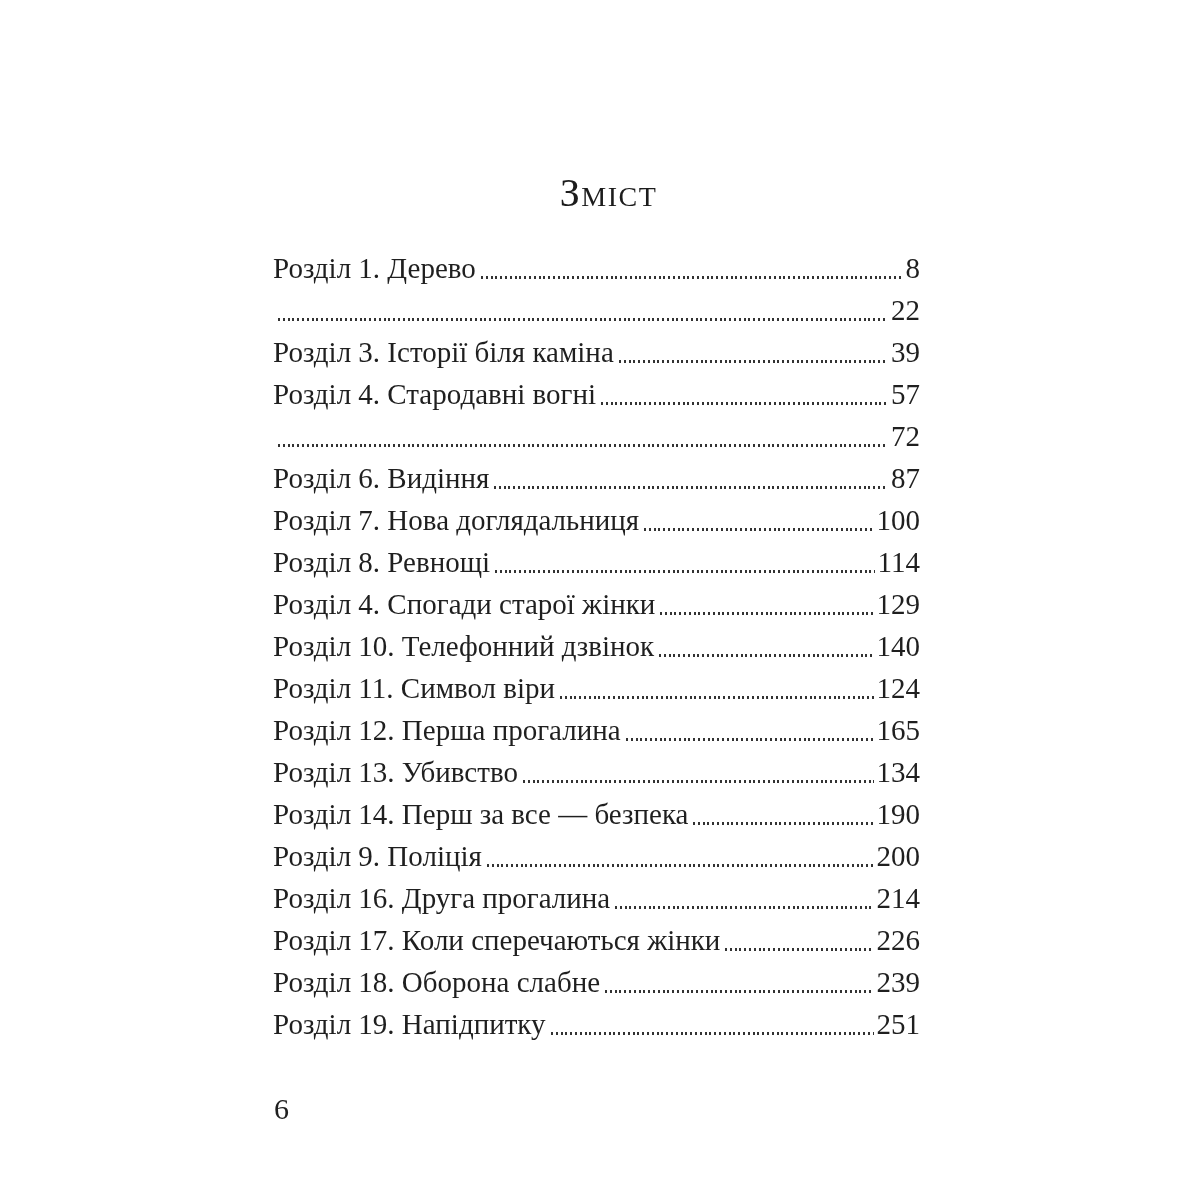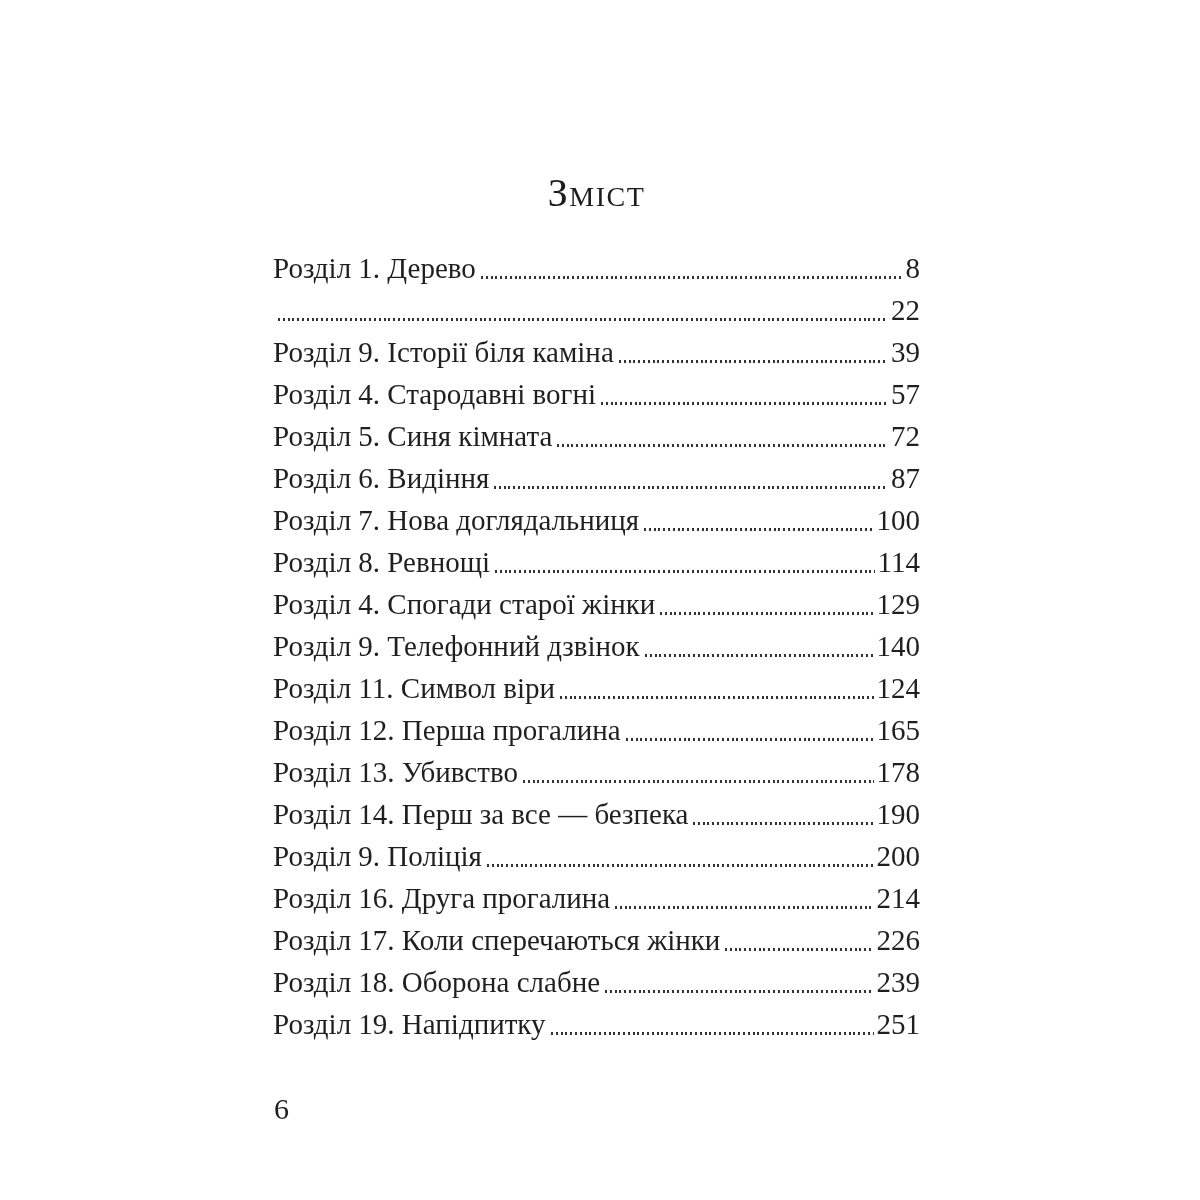--- a/index.html
+++ b/index.html
@@ -11,21 +11,21 @@
     position: relative;
     width: 1200px;
     height: 1200px;
     background: #ffffff;
     overflow: hidden;
     font-family: "Liberation Serif", "DejaVu Serif", serif;
     color: #1f1f1f;
   }
   .title {
     position: absolute;
-    left: 273px;
+    left: 285px;
     top: 172px;
     width: 647px;
     margin: 0;
     text-align: center;
     font-size: 40px;
     line-height: 42px;
     font-weight: 400;
     font-variant: small-caps;
     letter-spacing: 1.5px;
     color: #1c1c1c;
@@ -83,33 +83,32 @@
     <span class="dot-leader"></span>
     <span class="toc-page">8</span>
   </div>
 
   <div class="toc-row">
     <span class="dot-leader"></span>
     <span class="toc-page">22</span>
   </div>
 
   <div class="toc-row">
-    <span class="toc-label">Розділ 9. Історії біля каміна</span>
+    <span class="toc-label">Розділ 3. Історії біля каміна</span>
     <span class="dot-leader"></span>
     <span class="toc-page">39</span>
   </div>
 
   <div class="toc-row">
     <span class="toc-label">Розділ 4. Стародавні вогні</span>
     <span class="dot-leader"></span>
     <span class="toc-page">57</span>
   </div>
 
   <div class="toc-row">
-    <span class="toc-label">Розділ 5. Синя кімната</span>
     <span class="dot-leader"></span>
     <span class="toc-page">72</span>
   </div>
 
   <div class="toc-row">
     <span class="toc-label">Розділ 6. Видіння</span>
     <span class="dot-leader"></span>
     <span class="toc-page">87</span>
   </div>
 
@@ -125,41 +124,41 @@
     <span class="toc-page">114</span>
   </div>
 
   <div class="toc-row">
     <span class="toc-label">Розділ 4. Спогади старої жінки</span>
     <span class="dot-leader"></span>
     <span class="toc-page">129</span>
   </div>
 
   <div class="toc-row">
-    <span class="toc-label">Розділ 9. Телефонний дзвінок</span>
+    <span class="toc-label">Розділ 10. Телефонний дзвінок</span>
     <span class="dot-leader"></span>
     <span class="toc-page">140</span>
   </div>
 
   <div class="toc-row">
     <span class="toc-label">Розділ 11. Символ віри</span>
     <span class="dot-leader"></span>
     <span class="toc-page">124</span>
   </div>
 
   <div class="toc-row">
     <span class="toc-label">Розділ 12. Перша прогалина</span>
     <span class="dot-leader"></span>
     <span class="toc-page">165</span>
   </div>
 
   <div class="toc-row">
     <span class="toc-label">Розділ 13. Убивство</span>
     <span class="dot-leader"></span>
-    <span class="toc-page">178</span>
+    <span class="toc-page">134</span>
   </div>
 
   <div class="toc-row">
     <span class="toc-label">Розділ 14. Перш за все — безпека</span>
     <span class="dot-leader"></span>
     <span class="toc-page">190</span>
   </div>
 
   <div class="toc-row">
     <span class="toc-label">Розділ 9. Поліція</span>

